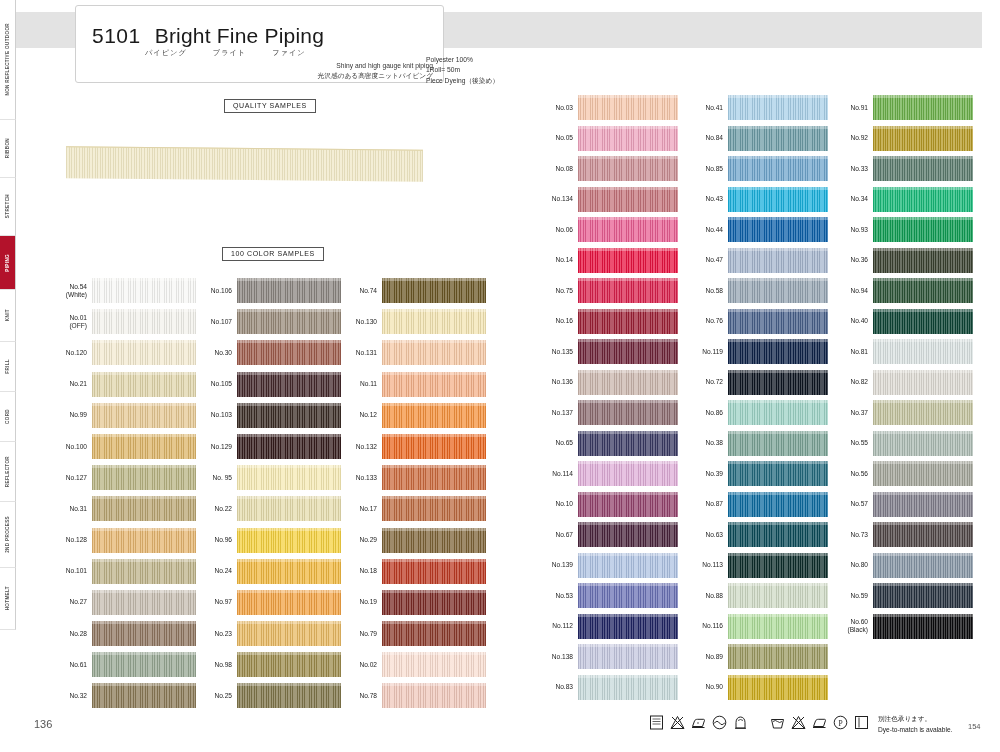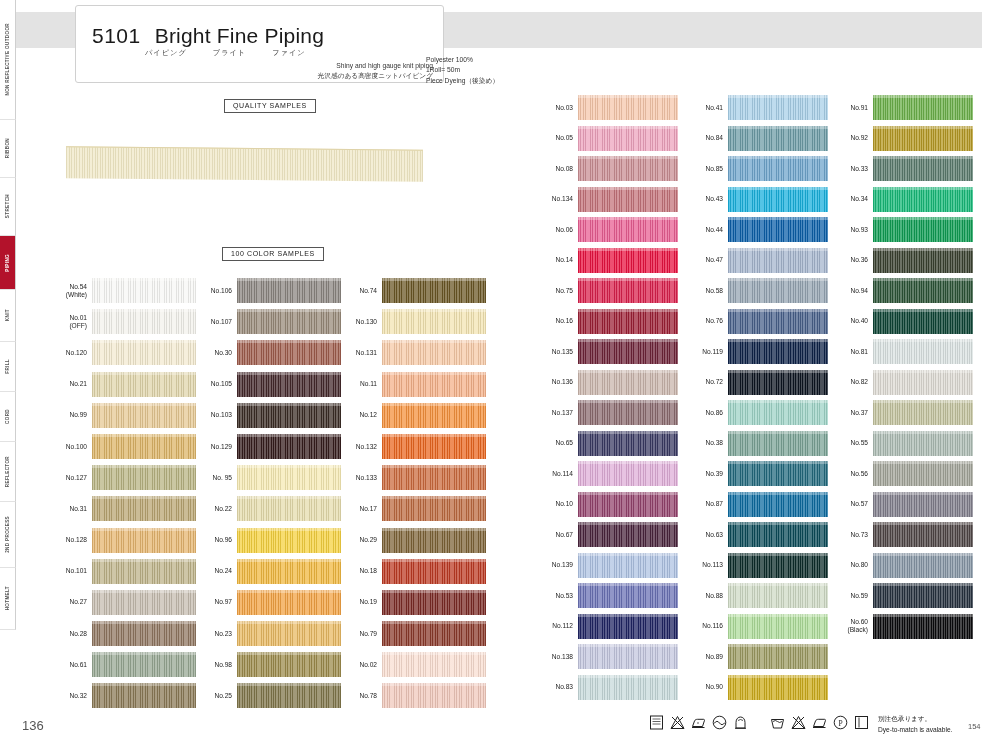--- a/index.html
+++ b/index.html
@@ -152,22 +152,22 @@
   .col-left .swatch-chip  { width: 104px; }
   .col-left .swatch-row   { margin-bottom: 6.2px; }
 
   
   .col-right .swatch-label { width: 44px; }
   .col-right .swatch-chip  { width: 100px; }
   .col-right .swatch-row   { margin-bottom: 5.5px; }
 
   
   #page-num-left {
-    position: absolute; left: 22px; top: 718px;
-    font-size: 13px; color: #555;
+    position: absolute; left: 34px; top: 718px;
+    font-size: 11px; color: #555;
   }
   #page-num-right {
     position: absolute; left: 968px; top: 722px;
     font-size: 7.5px; color: #555;
   }
   #care-symbols {
     position: absolute; left: 648px; top: 714px;
     display: flex; align-items: center; gap: 20px;
   }
   .care-group { display: flex; align-items: center; gap: 4px; }

